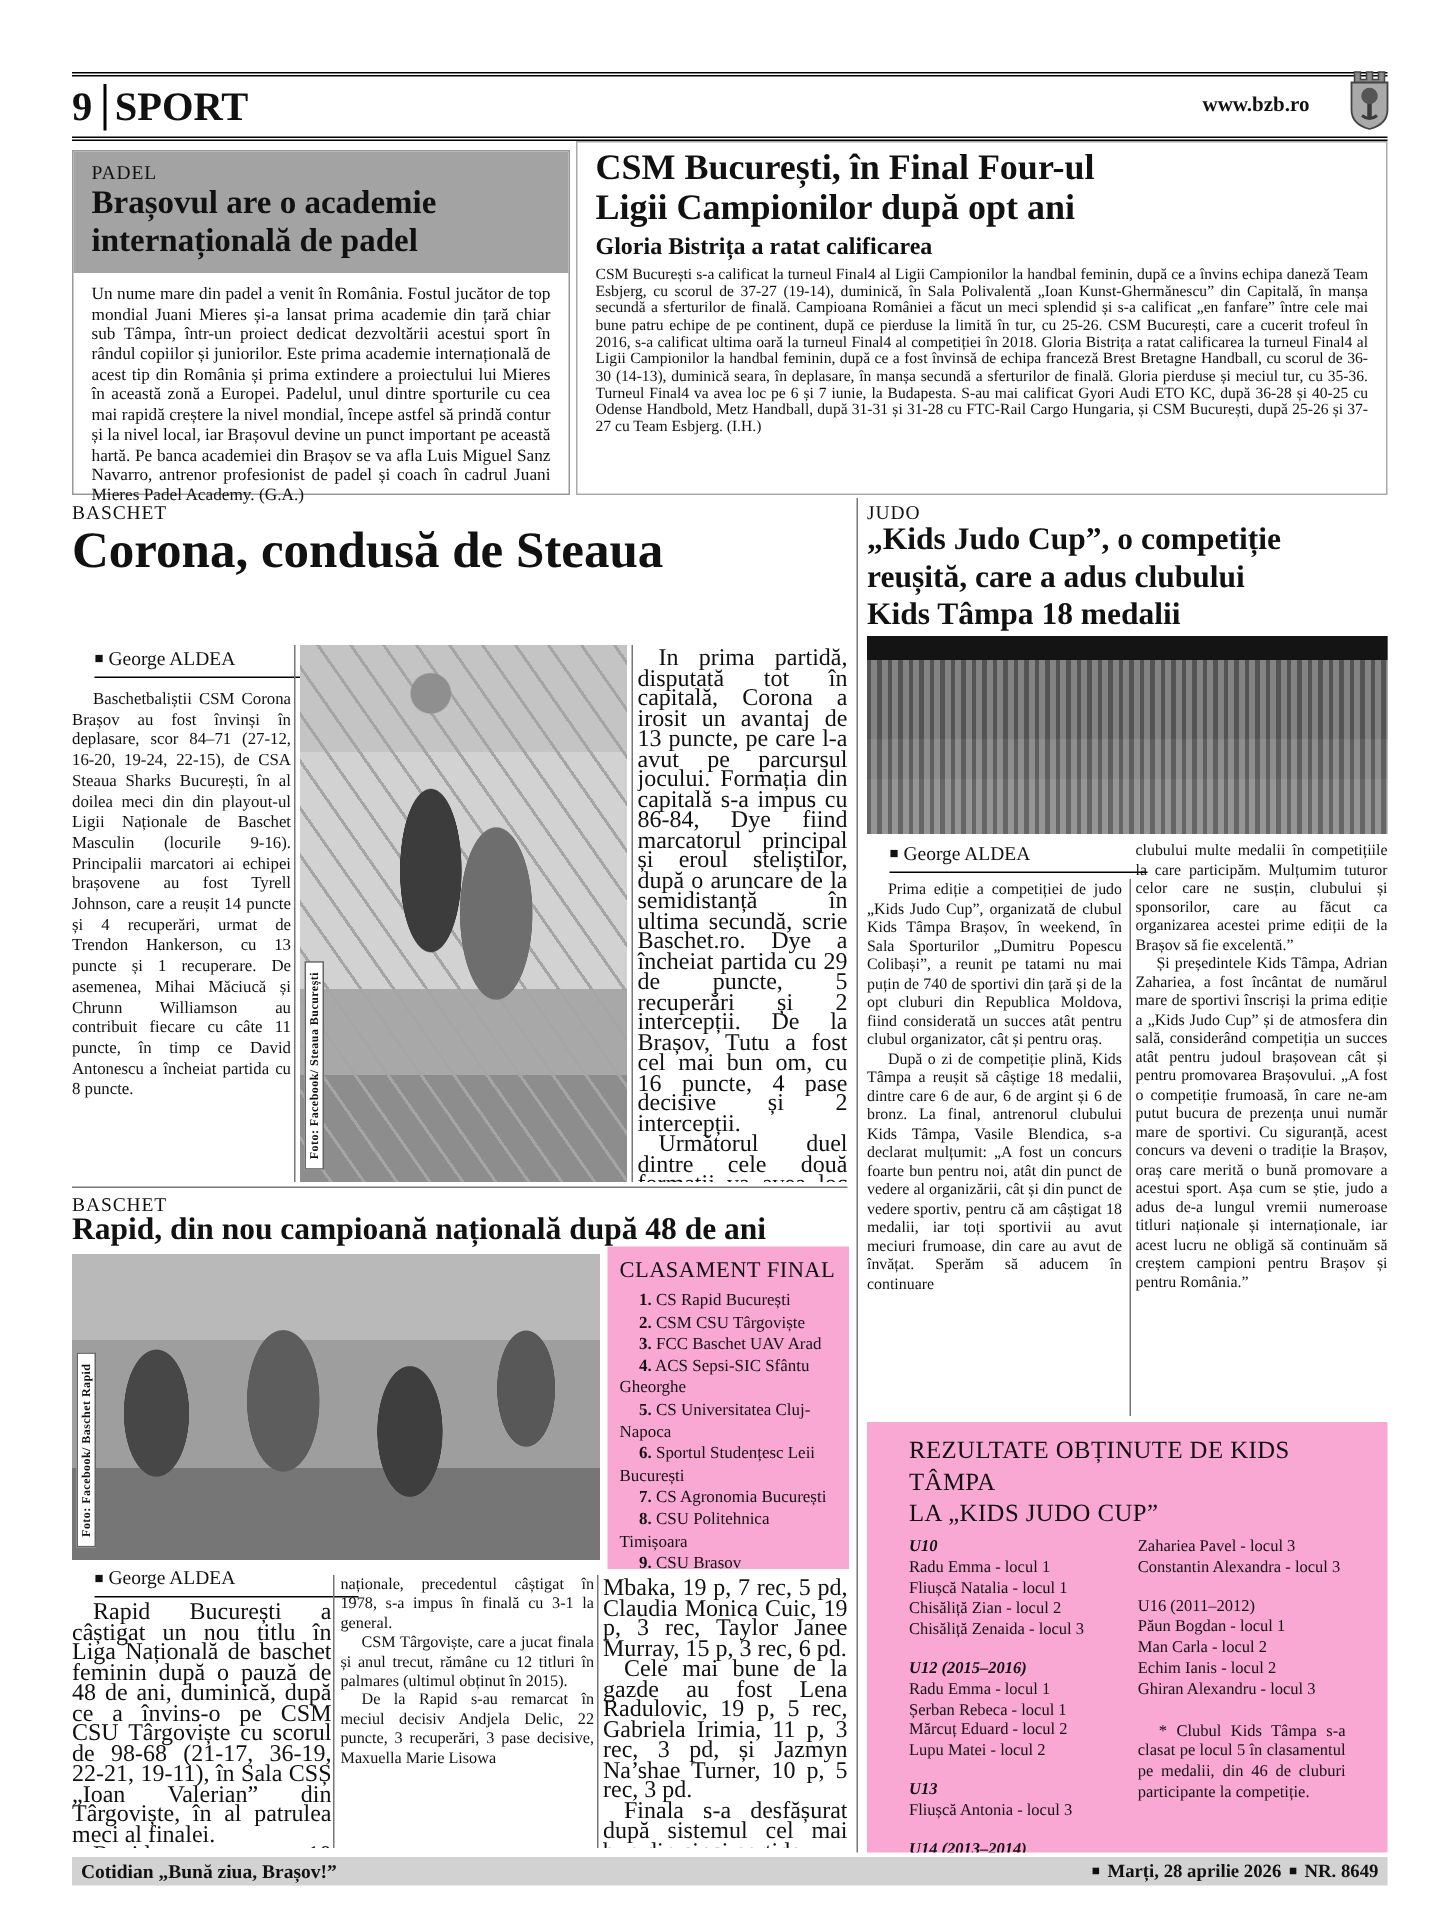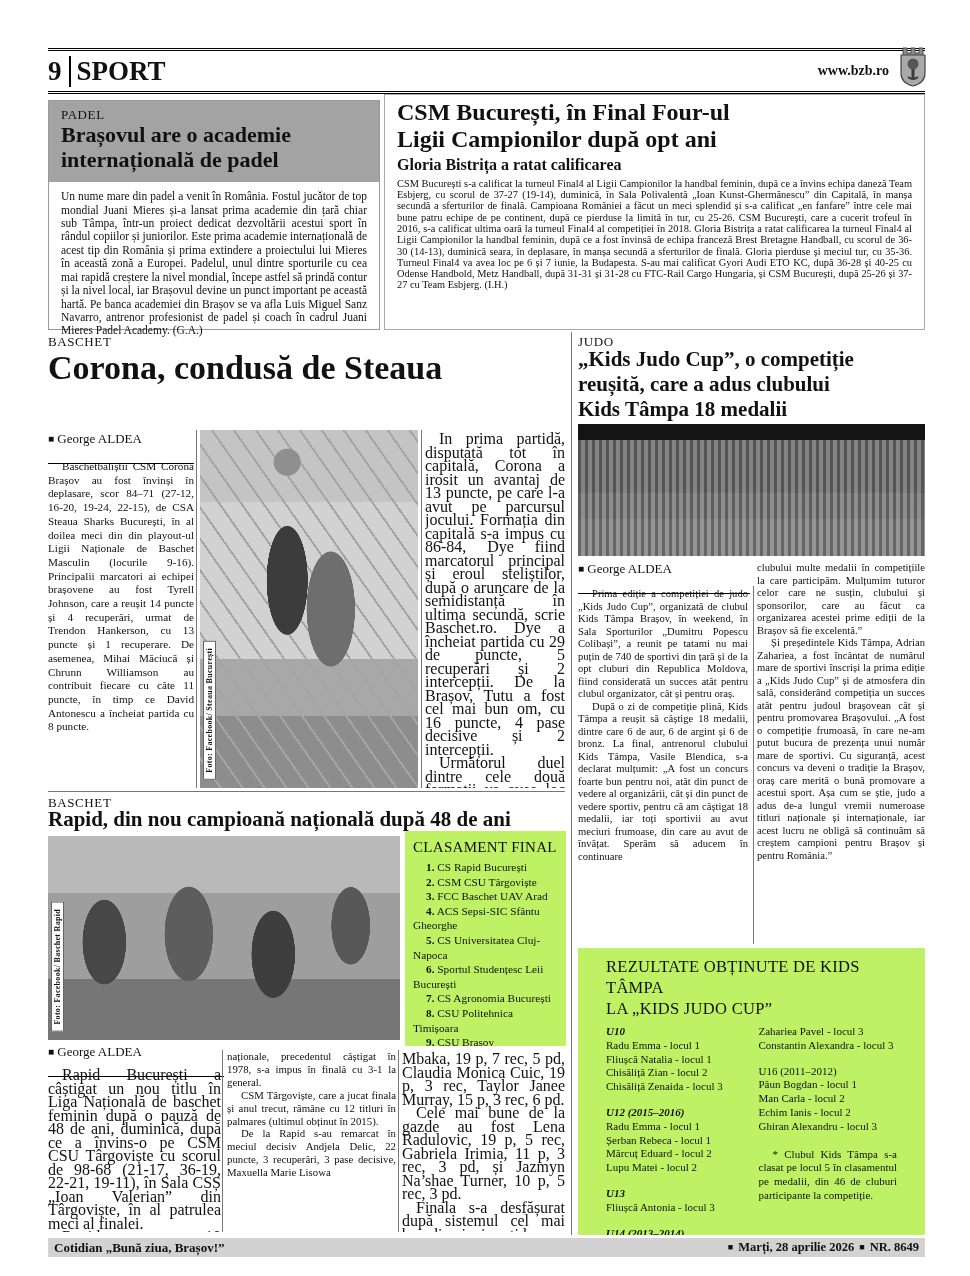--- a/index.html
+++ b/index.html
@@ -6,27 +6,27 @@
   .page{position:relative;width:970px;height:1276px;background:#ffffff;margin:0 auto;
         font-family:"Liberation Serif",serif;color:#111;overflow:hidden;}
   .abs{position:absolute;}
 
   
   .masthead{position:absolute;left:48px;top:48px;width:877px;height:40px;
             border-top:3px double #000;border-bottom:3px double #000;
             display:flex;align-items:center;justify-content:space-between;}
   .page-sport{display:flex;align-items:baseline;gap:6px;font-weight:bold;font-size:27px;}
   .page-num{padding-right:7px;border-right:2px solid #000;}
-  .site-url{font-weight:bold;font-size:14px;margin-right:36px;}
+  .site-url{font-weight:bold;font-size:14px;margin-right:52px;}
   .crest{position:absolute;right:-4px;top:-6px;}
 
   
   .kicker{font-size:13px;letter-spacing:.6px;}
   .headline{font-weight:bold;line-height:1.12;}
-  .byline{font-size:13px;border-bottom:1.5px solid #000;padding-bottom:16px;}
+  .byline{font-size:13px;border-bottom:1.5px solid #000;padding-bottom:4px;margin-left:15px;}
   .byline .sq{font-size:10px;position:relative;top:-1px;}
   .bodytext{font-size:16px;line-height:13.5px;text-align:justify;overflow:hidden;}
   .bodytext p{margin:0;text-indent:14px;}
   .vrule{position:absolute;width:1px;background:#777;}
   .hrule{position:absolute;height:1px;background:#777;}
 
   
   .padel-box{position:absolute;left:48px;top:100px;width:332px;height:230px;border:1px solid #999;box-sizing:border-box;}
   .padel-head{background:#a3a3a3;padding:6px 12px 10px 12px;}
   .padel-title{font-size:22px;}
@@ -55,21 +55,21 @@
       radial-gradient(ellipse 36px 70px at 16% 52%, #474747 0 60%, transparent 61%),
       radial-gradient(ellipse 40px 78px at 40% 48%, #5d5d5d 0 60%, transparent 61%),
       radial-gradient(ellipse 36px 72px at 64% 58%, #3e3e3e 0 60%, transparent 61%),
       radial-gradient(ellipse 32px 64px at 86% 44%, #585858 0 60%, transparent 61%),
       linear-gradient(#b9b9b9 0 28%, #9e9e9e 28% 70%, #767676 70% 100%);}
   .photo-cap{position:absolute;left:3px;bottom:8px;background:#fff;border:1px solid #666;
              padding:6px 1px;writing-mode:vertical-rl;transform:rotate(180deg);
              font-weight:bold;font-size:8px;letter-spacing:.3px;}
 
   
-  .graybox{background:#bef264;box-sizing:border-box;}
+  .graybox{background:#f9a8d4;box-sizing:border-box;}
   .clasament{position:absolute;left:405px;top:831px;width:161px;height:215px;padding:8px 8px 6px 8px;overflow:hidden;}
   .clasament-title{font-size:15px;letter-spacing:.3px;margin-bottom:4px;}
   .clasament p{margin:0;font-size:11.3px;line-height:14.6px;text-indent:13px;}
   .clasament .rk{font-weight:bold;}
 
   .results{position:absolute;left:578px;top:948px;width:347px;height:287px;padding:8px 28px;overflow:hidden;}
   .results-title{font-size:16.5px;letter-spacing:.3px;line-height:21px;}
   .results-cols{display:flex;gap:14px;margin-top:6px;}
   .results-col{width:160px;font-size:11px;line-height:13.8px;}
   .rgroup{margin-bottom:12px;}

